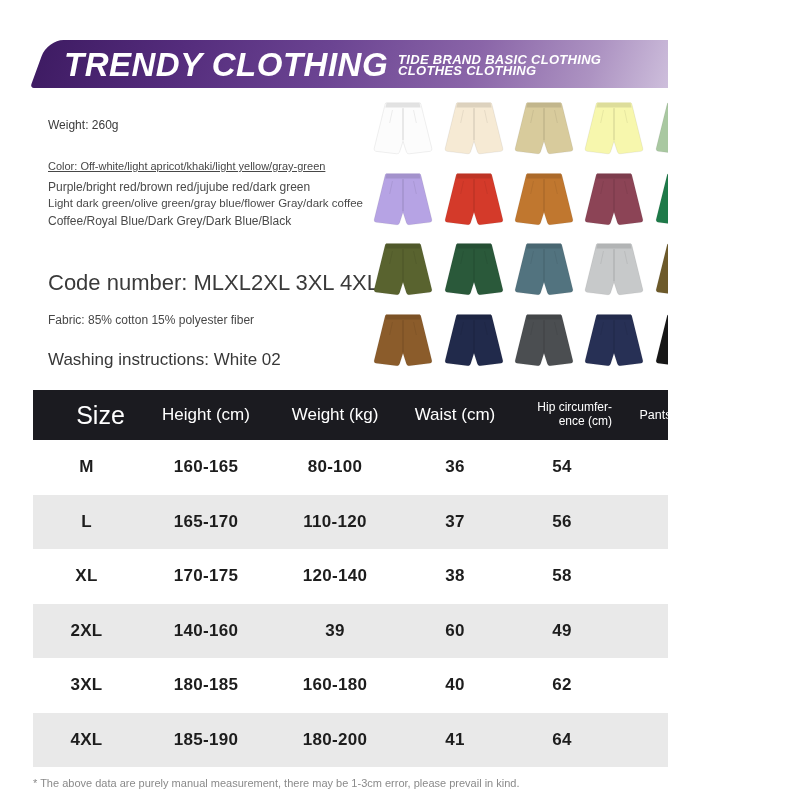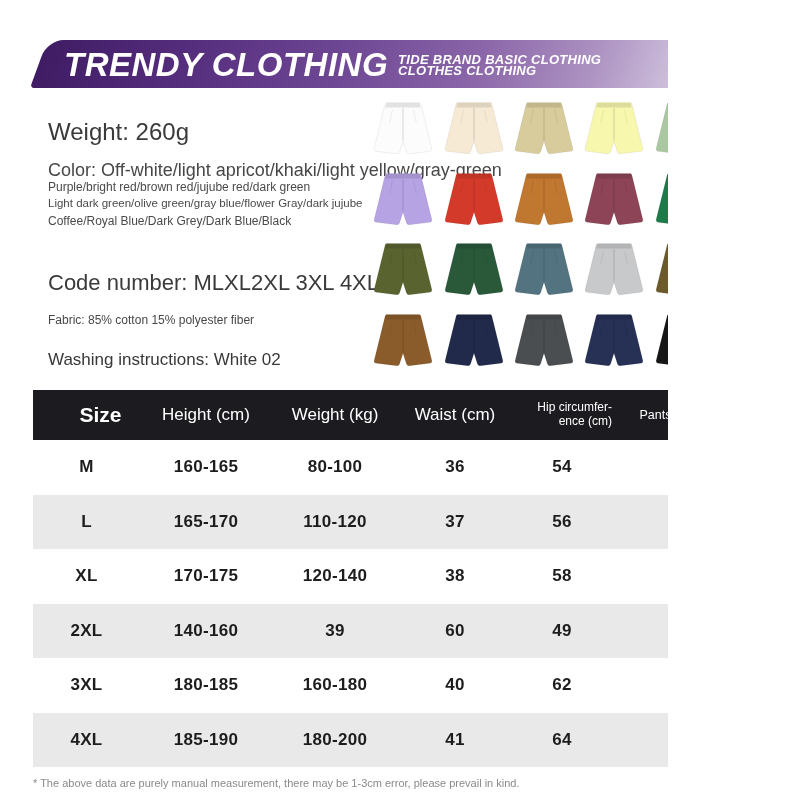--- a/index.html
+++ b/index.html
@@ -15,42 +15,42 @@
                         #8a65a8 58%,#ad93c2 74%,#d7cbe3 88%,rgba(255,255,255,0) 97%);}
   .banner-inner{position:absolute;left:64px;top:0;height:48px;display:flex;align-items:center;}
   .brand{font-size:33px;font-weight:800;font-style:italic;color:#ffffff;
          letter-spacing:.5px;white-space:nowrap;line-height:1;}
   .tagline{display:flex;flex-direction:column;margin-left:10px;margin-top:2px;}
   .tag-line{font-size:13px;font-weight:700;font-style:italic;color:#ffffff;
             letter-spacing:.3px;line-height:11.5px;white-space:nowrap;}
 
   
   .info-item{position:absolute;left:48px;white-space:nowrap;}
-  .t-weight {top:118px;font-size:24px;color:#3a3a3a;}
-  .t-color0 {top:160px;font-size:18px;color:#474747;}
+  .t-weight {top:118px;font-size:12px;color:#3a3a3a;}
+  .t-color0 {top:160px;font-size:11px;color:#474747;text-decoration:underline;}
   .t-color1 {top:180px;font-size:12px;color:#4a4a4a;}
   .t-color2 {top:197px;font-size:11.5px;color:#4a4a4a;}
   .t-color3 {top:214px;font-size:12px;color:#4a4a4a;}
   .t-code   {top:270px;font-size:22px;color:#3a3a3a;}
   .t-fabric {top:313px;font-size:12px;color:#474747;}
   .t-wash   {top:350px;font-size:17px;color:#383838;}
 
   
   .swatch-grid{position:absolute;left:368px;top:93px;width:352px;height:282px;
                display:grid;grid-template-columns:repeat(5,70.4px);
                grid-template-rows:repeat(4,70.5px);}
   .swatch-cell{display:flex;align-items:center;justify-content:center;}
   .swatch-cell svg{width:62px;height:58px;display:block;}
 
   
   .size-table{position:absolute;left:33px;top:390px;width:732px;}
   .st-header{display:grid;grid-template-columns:107px 132px 126px 114px 100px 153px;
              height:50px;background:#1b1b20;color:#ffffff;align-items:center;}
   .th{text-align:center;line-height:1.15;}
-  .th.col0{font-size:21px;font-weight:700;padding-left:28px;}
+  .th.col0{font-size:25px;font-weight:400;padding-left:28px;}
   .th.col1,.th.col2,.th.col3{font-size:17px;font-weight:400;}
   .th.col4{font-size:12px;white-space:pre-line;text-align:right;}
   .th.col5{font-size:12.5px;}
   .st-body .tr{display:grid;grid-template-columns:107px 132px 126px 114px 100px 153px;
                height:54.5px;align-items:center;background:#ffffff;}
   .st-body .tr.alt{background:#e9e9e9;}
   .td{text-align:center;font-size:17px;font-weight:700;color:#1d1d1d;letter-spacing:.3px;}
 
   
   .footnote{position:absolute;left:33px;top:777px;width:732px;text-align:left;
@@ -68,21 +68,21 @@
       <span class="tagline">
         <span class="tag-line">TIDE BRAND BASIC CLOTHING</span>
         <span class="tag-line">CLOTHES CLOTHING</span>
       </span>
     </div>
   </header>
 
   <div class="info-item t-weight">Weight: 260g</div>
   <div class="info-item t-color0">Color: Off-white/light apricot/khaki/light yellow/gray-green</div>
   <div class="info-item t-color1">Purple/bright red/brown red/jujube red/dark green</div>
-  <div class="info-item t-color2">Light dark green/olive green/gray blue/flower Gray/dark jujube</div>
+  <div class="info-item t-color2">Light dark green/olive green/gray blue/flower Gray/dark coffee</div>
   <div class="info-item t-color3">Coffee/Royal Blue/Dark Grey/Dark Blue/Black</div>
   <div class="info-item t-code">Code number: MLXL2XL 3XL 4XL</div>
   <div class="info-item t-fabric">Fabric: 85% cotton 15% polyester fiber</div>
   <div class="info-item t-wash">Washing instructions: White 02</div>
 
   <div class="swatch-grid">
       <div class="swatch-cell">
         <svg viewBox="0 0 100 92" xmlns="http://www.w3.org/2000/svg">
           <path d="M24 5 L76 5 C77.5 5 78.6 6 78.8 7.4 L96.5 79 C97 81.3 95.6 83.4 93.2 83.7 L60.5 87.6 C58.2 87.9 56.1 86.5 55.4 84.3 L50 67.5 L44.6 84.3 C43.9 86.5 41.8 87.9 39.5 87.6 L6.8 83.7 C4.4 83.4 3 81.3 3.5 79 L21.2 7.4 C21.4 6 22.5 5 24 5 Z" fill="#fcfcfc" stroke="rgba(0,0,0,0.10)" stroke-width="1"></path>
           <path d="M23.4 5.5 L76.6 5.5 L78.5 13 L21.5 13 Z" fill="rgba(0,0,0,0.10)"></path>

